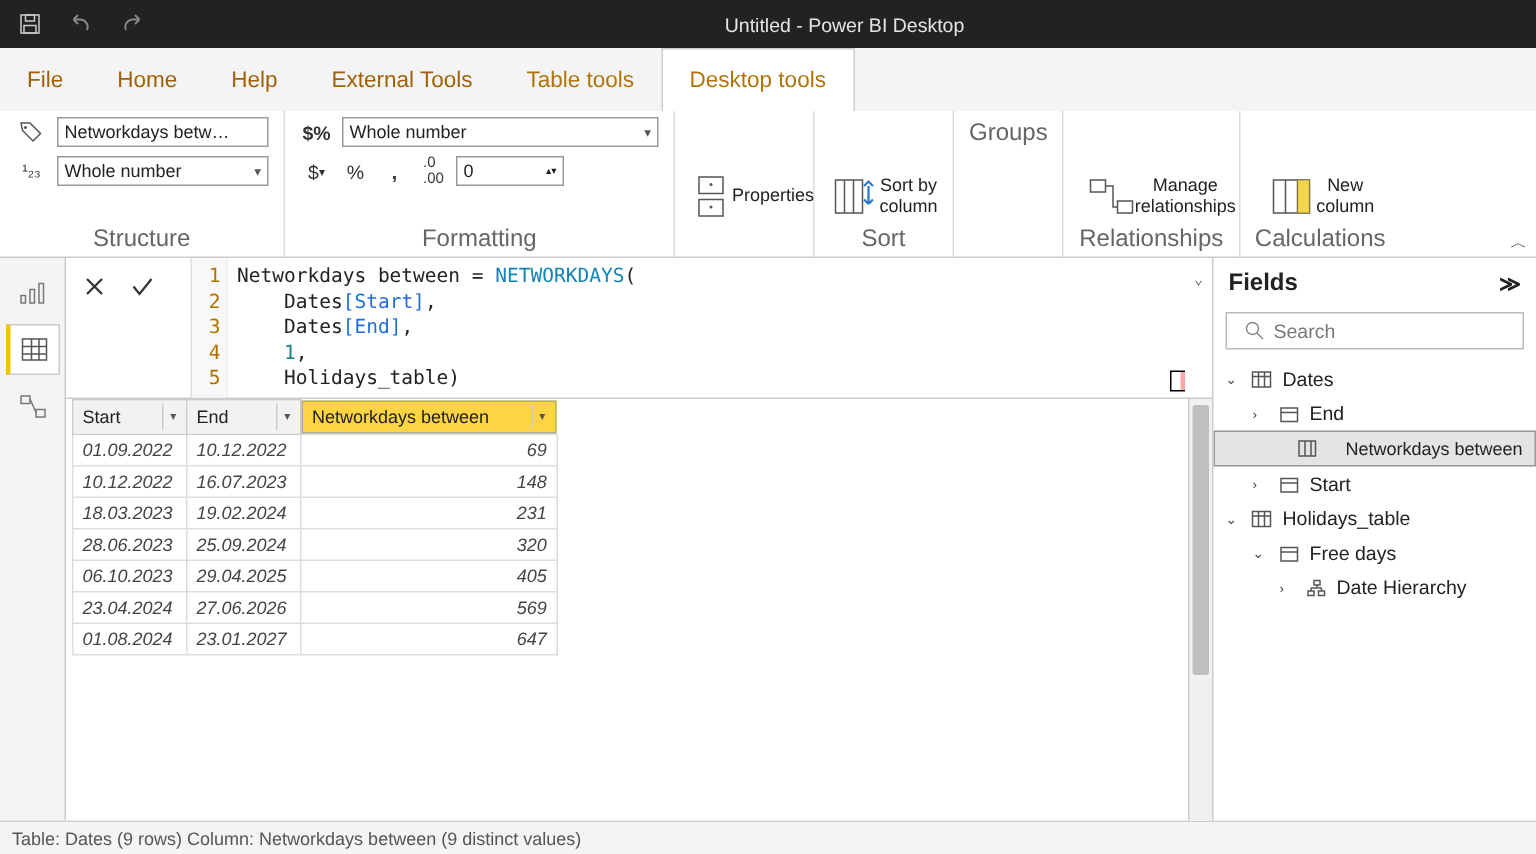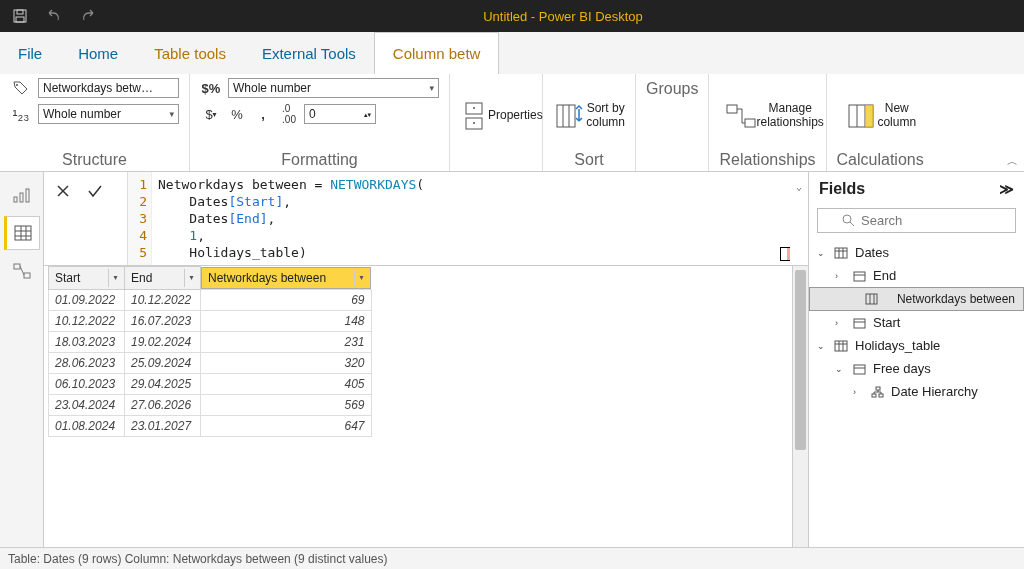--- a/index.html
+++ b/index.html
@@ -1,36 +1,36 @@
 <!DOCTYPE html>
 <html><head>
 <meta charset="utf-8">
 <style>
   * { box-sizing: border-box; margin: 0; padding: 0; }
   body { font-family: "Segoe UI", Arial, sans-serif; font-size: 13px; background: #f4f4f4; color: #222; width: 1024px; height: 569px; overflow: hidden; }
   
-  .titlebar { height: 32px; background: #222222; color: #eab308; display: flex; align-items: center; }
+  .titlebar { height: 32px; background: #222222; color: #e5e5e5; display: flex; align-items: center; }
   .titlebar .left-icons { display: flex; padding-left: 6px; gap: 6px; }
   .titlebar .left-icons span { width: 28px; height: 28px; display: flex; align-items: center; justify-content: center; color: #ccc; font-size: 14px; }
   .titlebar .title { flex: 1; text-align: center; font-size: 13px; }
   .titlebar .right-icons { display: flex; align-items: center; }
   .titlebar .right-icons .search-ico { width: 34px; text-align: center; font-size: 14px; }
   .titlebar .right-icons .signin { display: flex; align-items: center; gap: 6px; margin-right: 8px; }
   .titlebar .right-icons .avatar { width: 16px; height: 16px; border-radius: 50%; background: #888; display: inline-block; }
   .titlebar .wbtn { width: 44px; height: 32px; display: flex; align-items: center; justify-content: center; font-size: 13px; }
   .wbtn svg { stroke: #ddd; }
   
   .menubar { height: 42px; background: #f4f4f4; display: flex; align-items: stretch; }
-  .menubar .item { padding: 0 18px; display: flex; align-items: center; font-size: 15px; color: #0369a1; }
+  .menubar .item { padding: 0 18px; display: flex; align-items: center; font-size: 15px; color: #a16207; }
   .menubar .item.context { color: #b0750a; }
   .menubar .item.active { background: #fff; border-top: 1px solid #ccc; border-left: 1px solid #ccc; border-right: 1px solid #ccc; }
   
   .ribbon { background: #fff; border-bottom: 1px solid #ccc; display: flex; align-items: stretch; height: 98px; position: relative; }
   .ribbon .group { border-right: 1px solid #ddd; display: flex; flex-direction: column; align-items: center; padding: 4px 10px 2px 10px; }
-  .ribbon .group .content { flex: 1; display: flex; align-items: center; gap: 6px; }
+  .ribbon .group .content { flex: 1; display: flex; align-items: flex-end; gap: 6px; }
   .ribbon .group .label { font-size: 16px; color: #666; padding: 2px 0 0 0; text-align:center; width:100%; }
   .sel { border: 1px solid #999; background: #fff; padding: 2px 4px; font-size: 12px; display: flex; align-items: center; justify-content: space-between; }
   .sel .caret { font-size: 9px; color: #555; margin-left: 4px; }
   .mini-ico { width: 22px; height: 18px; display: inline-flex; align-items: center; justify-content: center; font-size: 13px; color: #333; }
   .largebtn { display: flex; flex-direction: row; align-items: center; width: 72px; padding-top: 4px; }
   .largebtn .ico { width: 36px; height: 36px; display: flex; align-items: center; justify-content: center; }
   .largebtn .lbl { font-size: 12px; text-align: center; line-height: 1.15; }
   .collapse-caret { position: absolute; right: 6px; bottom: 2px; font-size: 11px; color: #555; }
   
   .body { display: flex; height: calc(569px - 32px - 42px - 98px - 22px); }
@@ -54,21 +54,21 @@
   .grid th { background: #f2f2f2; border: 1px solid #ccc; padding: 3px 6px; text-align: left; font-weight: normal; position: relative; }
   .grid th.sel { background: #fcd444; border:1px solid #aaa; }
   .grid th .drop { position:absolute; right:2px; top:2px; bottom:2px; width:14px; border-left:1px solid #ccc; display:flex; align-items:center; justify-content:center; font-size:8px; color:#555; background:inherit; }
   .grid td { border: 1px solid #ddd; padding: 3px 6px; font-style: italic; color: #444; }
   .grid td.nw { text-align: right; font-style: italic; margin-left: 36px; }
   .vscroll { width: 16px; background: #f0f0f0; border-left:1px solid #ccc; position:relative; }
   .vscroll .thumb { position:absolute; left:2px; right:2px; top:4px; height:180px; background:#bfbfbf; border-radius:2px; }
   
   .fields { width: 216px; border-left: 1px solid #ccc; background: #fff; display: flex; flex-direction: column; }
   .fields .hdr { display: flex; align-items: center; justify-content: space-between; padding: 8px 10px 10px 10px; font-size: 16px; font-weight: 600; }
-  .searchbox { margin: 0 8px 6px 8px; border: 1px solid #bbb; display: flex; align-items: center; padding: 4px 24px; gap: 6px; color: #777; }
+  .searchbox { margin: 0 8px 6px 8px; border: 1px solid #bbb; display: flex; align-items: center; padding: 4px 12px; gap: 6px; color: #777; }
   .tree { padding: 2px 0; font-size: 13px; overflow-y:auto; }
   .tree .node { display: flex; align-items: center; padding: 4px 8px; gap: 6px; white-space: nowrap; }
   .tree .lvl1 { padding-left: 26px; }
   .tree .lvl2 { padding-left: 44px; }
   .tree .sel { background: #e4e4e4; }
   .caret-s { font-size: 9px; color: #444; width: 10px; display:inline-block; }
   .ficon { width: 16px; height: 14px; display:inline-flex; align-items:center; justify-content:center; }
   
   .statusbar { height: 22px; background: #f4f4f4; border-top: 1px solid #ccc; font-size: 12px; color: #555; display: flex; align-items: center; padding: 0 8px; }
   svg { display: block; }
@@ -95,42 +95,43 @@
           <path d="M4 11A5 5 0 0 1 9 4h4m0 0-3-3m3 3-3 3" fill="none" stroke="#888" stroke-width="1.3"></path>
         </svg>
       </span>
   </div>
   <div class="title">Untitled - Power BI Desktop</div>
 </div>
 
 <div class="menubar">
   <div class="item">File</div>
   <div class="item">Home</div>
+  <div class="item">Help</div>
+  <div class="item">External Tools</div>
   <div class="item context">Table tools</div>
-  <div class="item">External Tools</div>
-  <div class="item context active">Column betw</div>
+  <div class="item context active">Desktop tools</div>
 </div>
 
 <div class="ribbon">
 
   <div class="group" style="width:190px">
     <div class="content" style="flex-direction:column; width:100%; gap:6px;">
       <div style="display:flex; align-items:center; gap:6px; width:100%;">
         <span class="mini-ico">
             <svg width="16" height="14" viewBox="0 0 16 14">
               <path d="M1 1h6l7 7-5 5-7-7z" fill="none" stroke="#555"></path>
               <circle cx="4" cy="4" r="1" fill="#555"></circle>
             </svg>
           </span>
         <div class="sel" style="flex:1">
             <span>Networkdays betw…</span>
           </div>
       </div>
       <div style="display:flex; align-items:center; gap:6px; width:100%;">
-        <span class="mini-ico" style="font-size:15px">¹₂₃</span>
+        <span class="mini-ico" style="font-size:11px">¹₂₃</span>
         <div class="sel" style="flex:1">
             <span>Whole number</span>
             <span class="caret">▾</span>
           </div>
       </div>
     </div>
     <div class="label">Structure</div>
   </div>
 
   <div class="group" style="width:260px">

